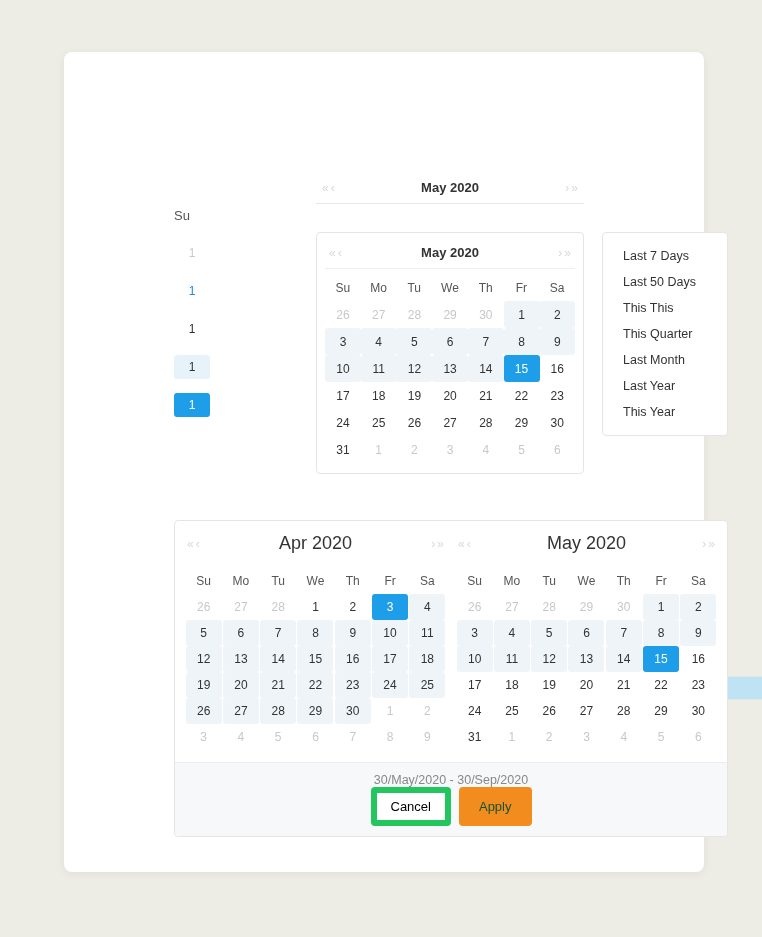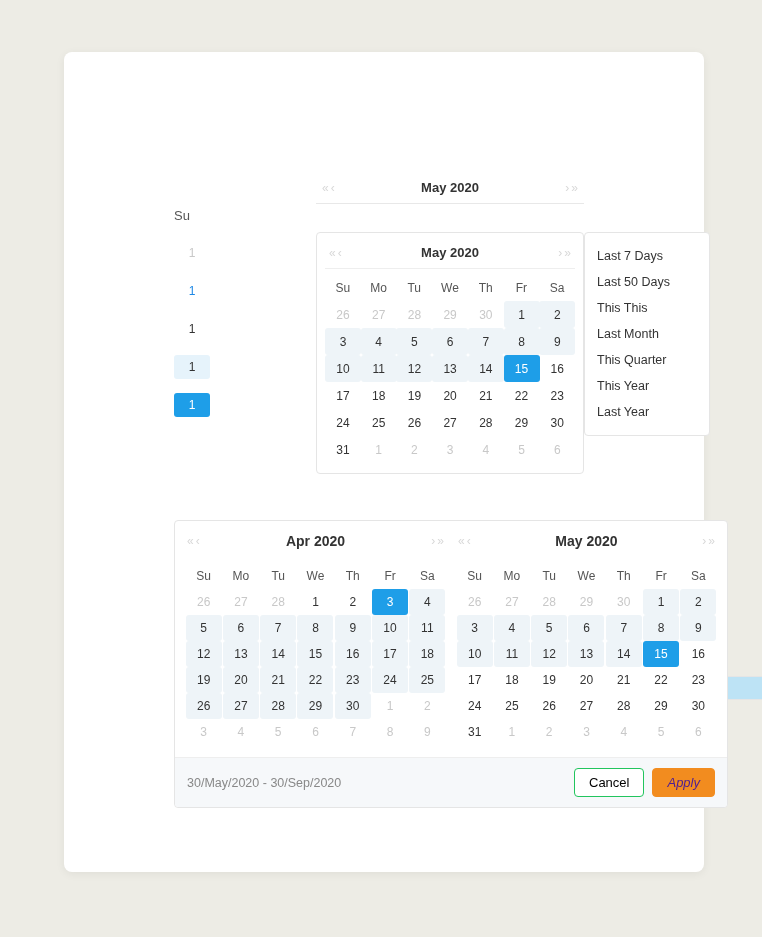--- a/index.html
+++ b/index.html
@@ -81,25 +81,25 @@
     border-radius: 3px; font-size: 12px;
   }
   .cell.out { color: #c8c8c8; }
   .cell.in  { color: #333; }
   .cell.inrange { background: #eef4f8; }
   .cell.selected { background: #1e9ee8; color: #fff; }
 
   
   .presets {
     position: absolute;
-    left: 520px; top: 180px;
+    left: 538px; top: 180px;
     width: 126px;
     border: 1px solid #e5e5e5;
     border-radius: 4px;
-    padding: 10px 0;
+    padding: 10px 8px;
     background: #fff;
   }
   .presets .item { padding: 6px 12px; font-size: 12.5px; cursor: pointer; }
 
   
   .range {
     position: absolute;
     left: 110px; top: 468px;
     width: 554px;
     border: 1px solid #e5e5e5;
@@ -109,35 +109,36 @@
   .range .months {
     display: flex;
     padding: 10px 10px 12px;
     gap: 10px;
   }
   .range .month { flex: 1; }
   .range .month .head {
     display: flex; align-items: center; justify-content: space-between;
     padding: 2px 2px 8px;
   }
-  .range .month .head .title { font-weight: 700; font-size: 14px; }
+  .range .month .head .title { font-weight: 400; font-size: 18px; }
   .range table.grid td .cell { width: 36px; height: 26px; }
 
   .footer {
     display: flex; align-items: center; justify-content: space-between;
     padding: 10px 12px; background: #f6f8fa; border-top: 1px solid #eee;
     border-radius: 0 0 4px 4px;
+    flex-direction: column;
   }
   .footer .txt { color: #888; font-size: 12.5px; }
   .footer .btns { display: flex; gap: 8px; }
   .btn {
     padding: 6px 14px; border-radius: 4px; font-size: 13px; cursor: pointer;
-    border: 1px solid #22c55e; background: #fff;
-  }
-  .btn.primary { background: #f28c1f; color: #4c1d95; border-color: #f28c1f; font-style: italic; }
+    border: 6px solid #22c55e; background: #fff;
+  }
+  .btn.primary { background: #f28c1f; color: #14532d; border-color: #f28c1f; }
 </style>
 </head>
 <body>
 
 <div class="card">
 
   <div class="hdr">
     <span class="arrows">
       <span>«</span>
       <span>‹</span>
@@ -323,24 +324,24 @@
             </td>
           </tr>
         </tbody>
     </table>
   </div>
 
   <div class="presets">
       <div class="item">Last 7 Days</div>
       <div class="item">Last 50 Days</div>
       <div class="item">This This</div>
+      <div class="item">This Quarter</div>
       <div class="item">Last Month</div>
-      <div class="item">This Quarter</div>
+      <div class="item">Last Year</div>
       <div class="item">This Year</div>
-      <div class="item">Last Year</div>
     </div>
 
   <div class="range">
     <div class="months">
       <div class="month" id="rleft">
         <div class="head">
           <span class="arrows">
             <span>«</span>
             <span>‹</span>
           </span>

